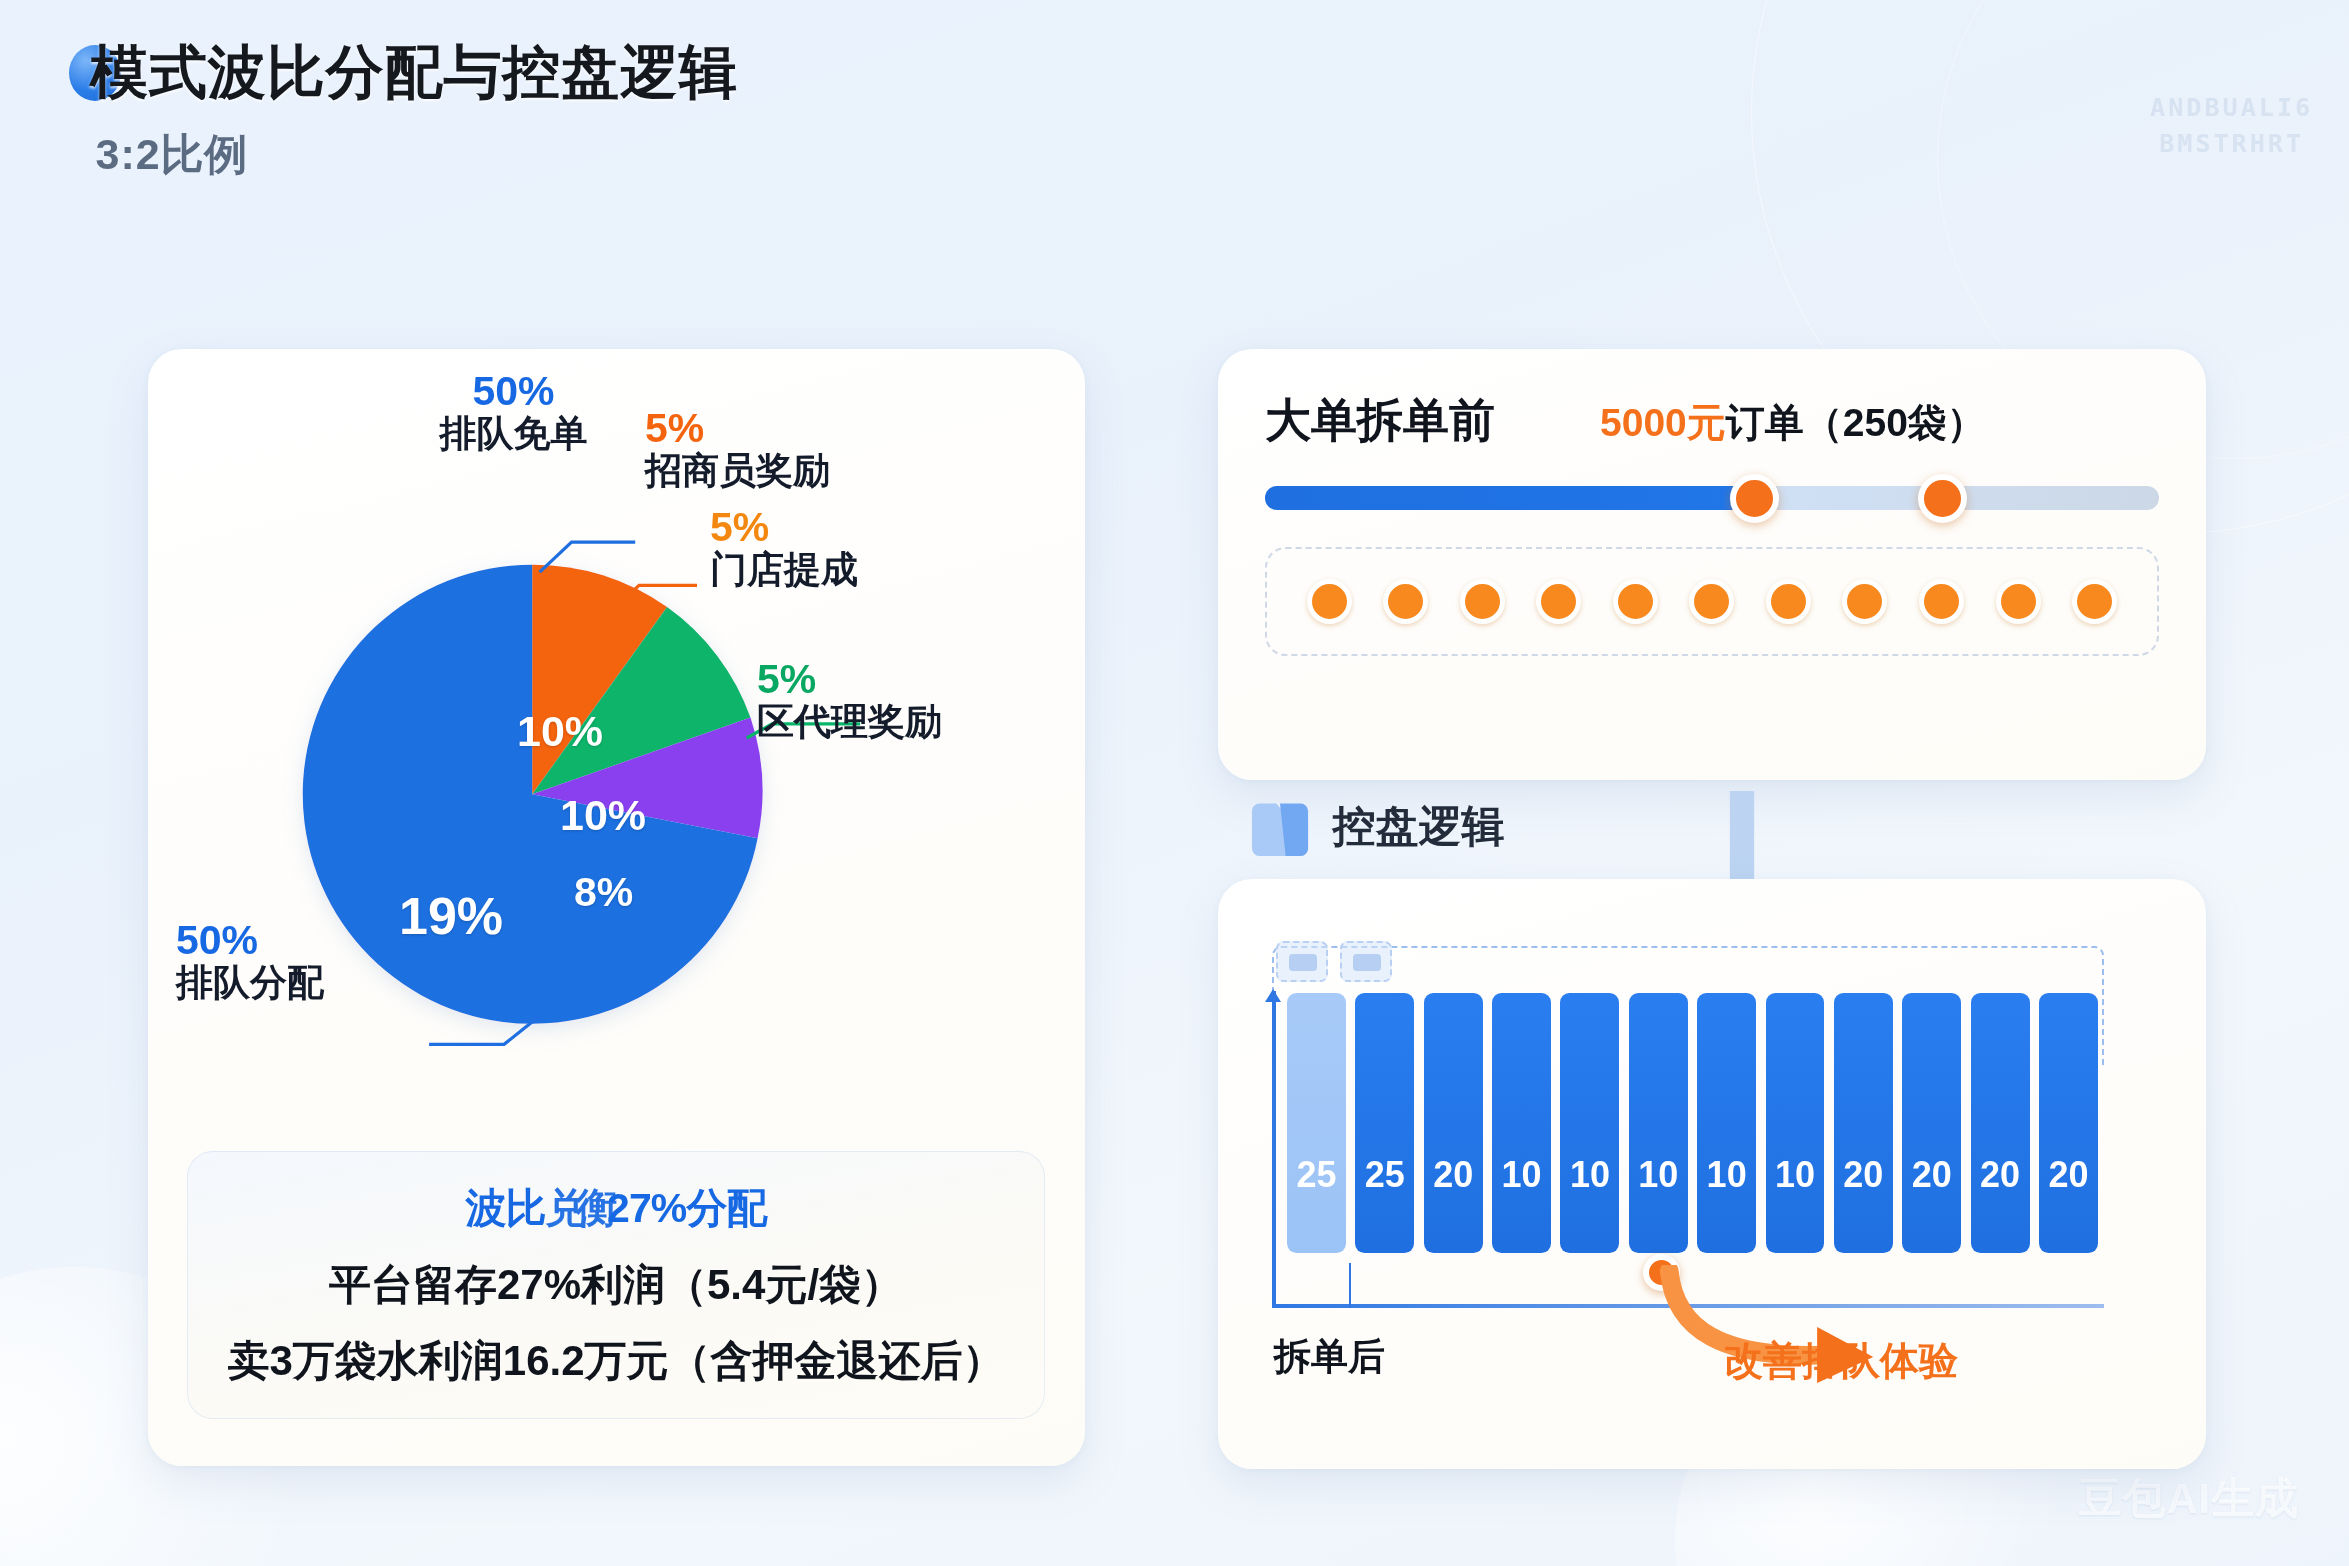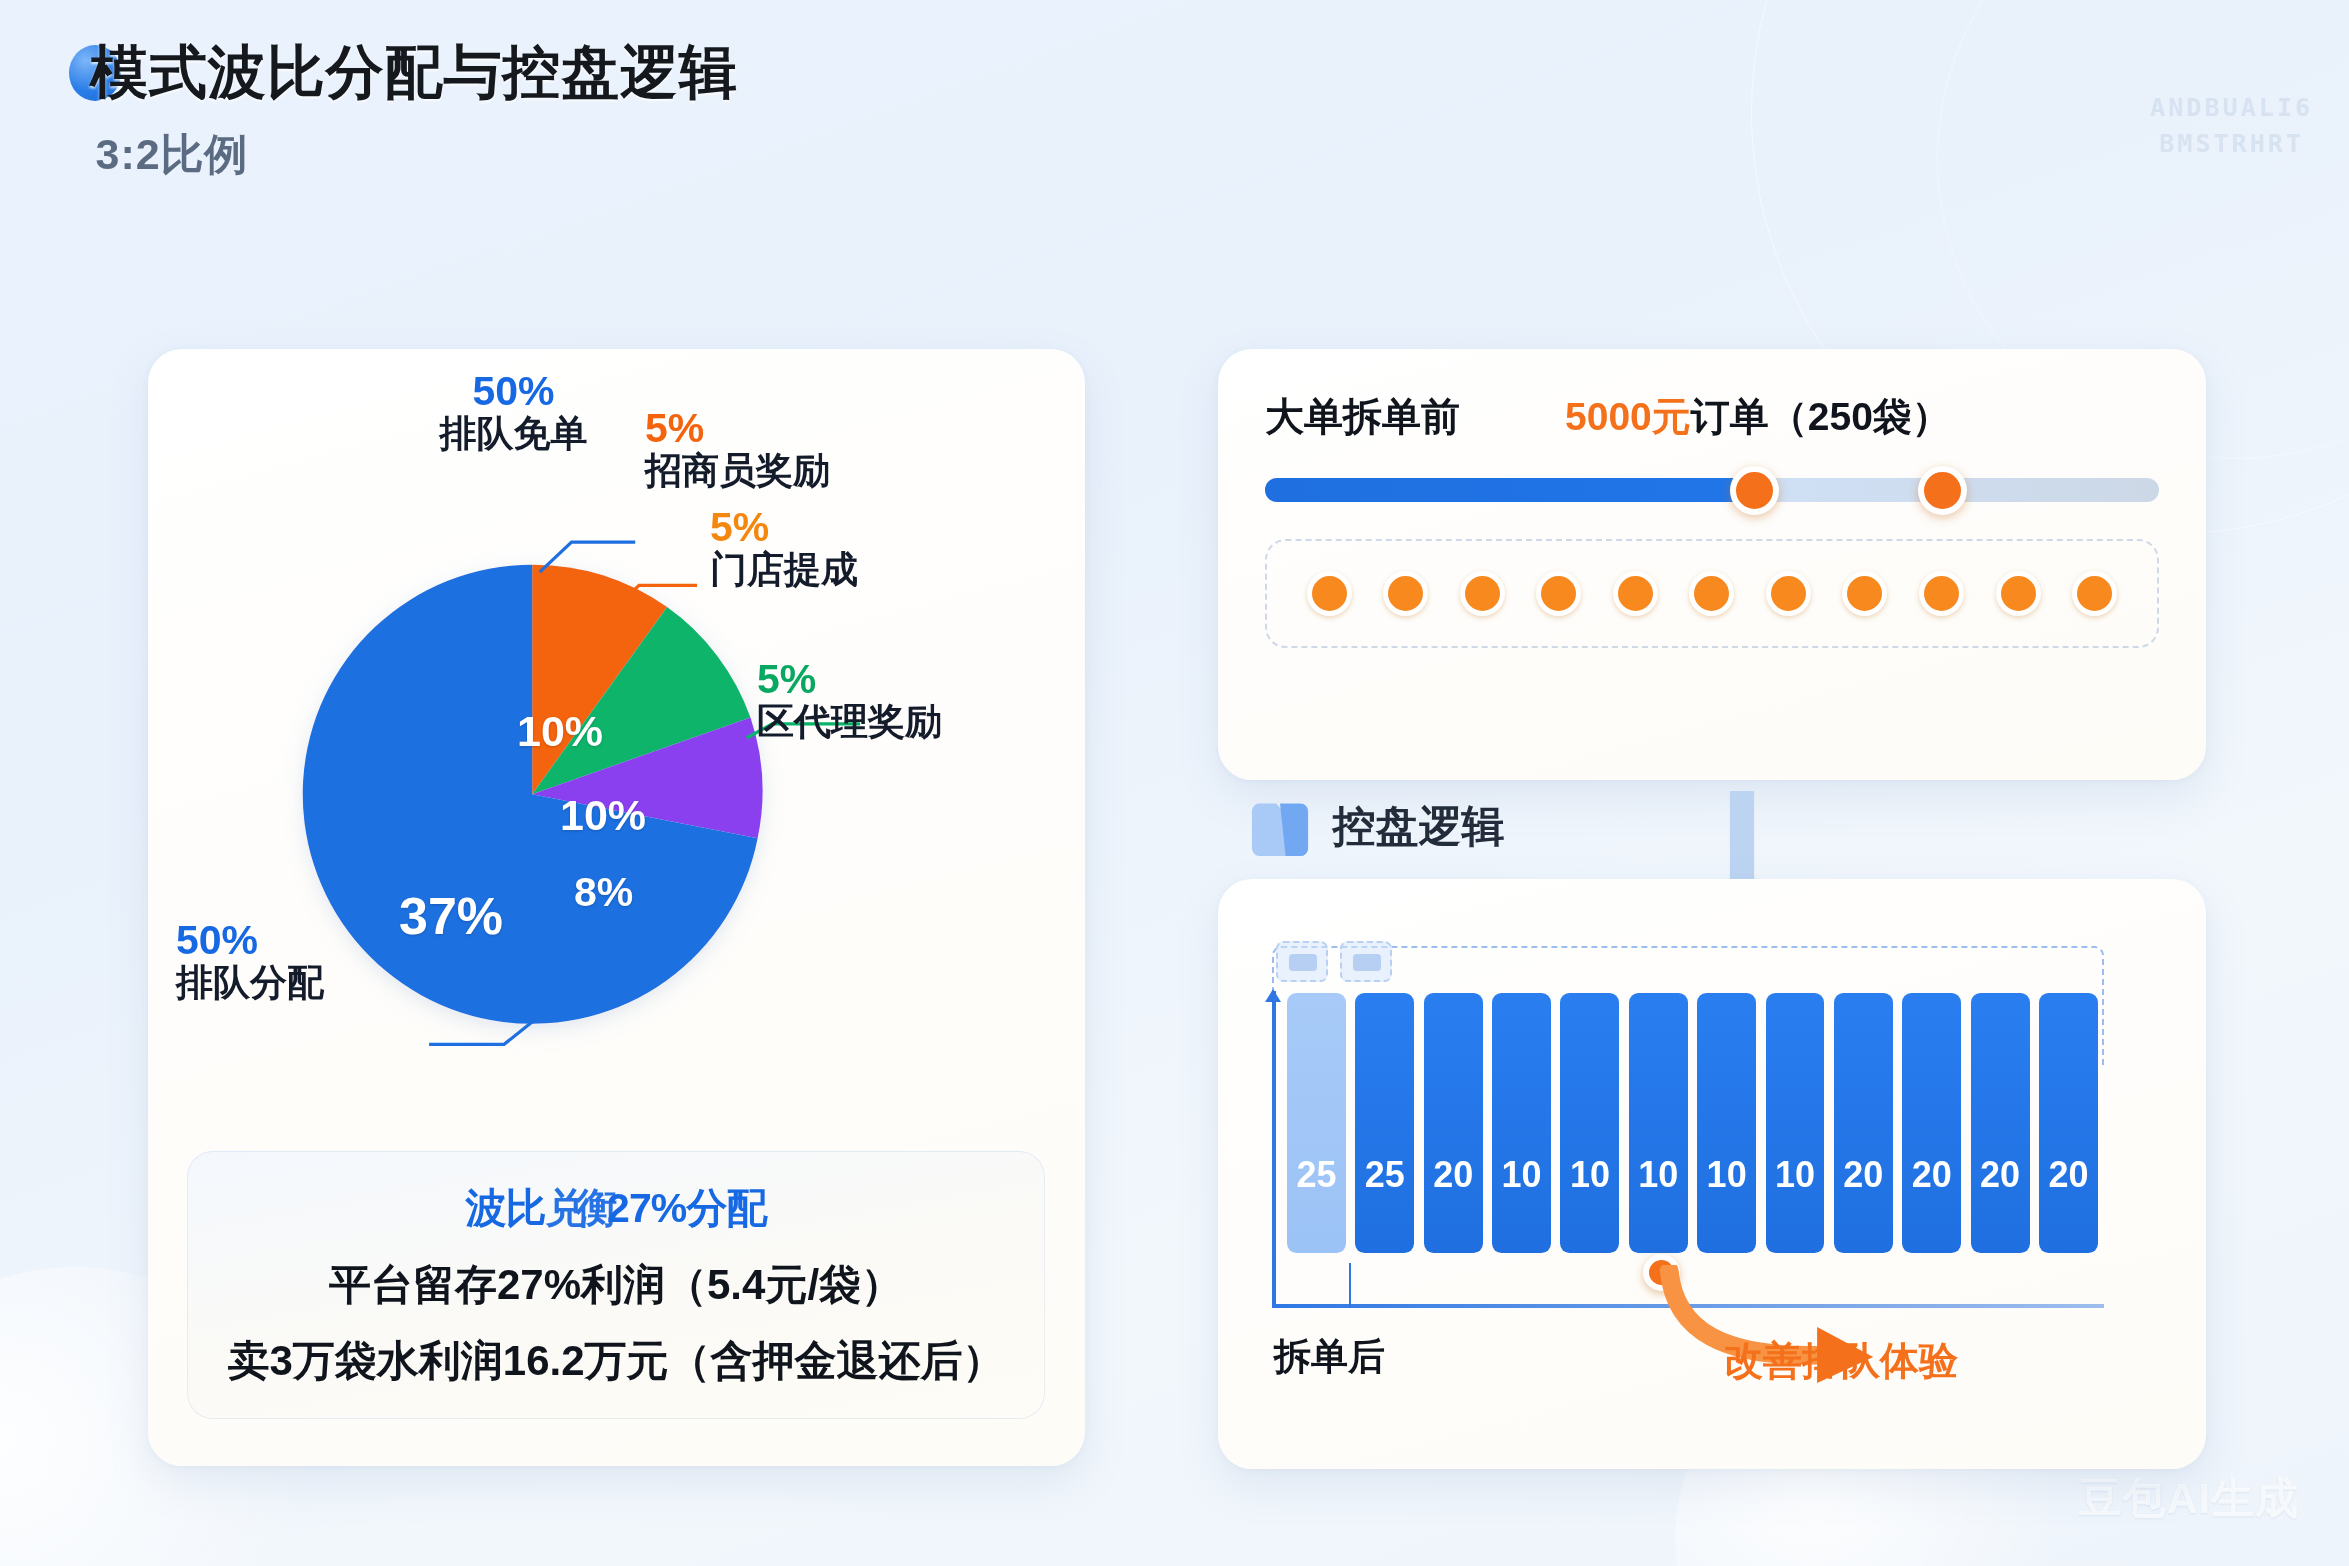--- a/index.html
+++ b/index.html
@@ -109,21 +109,21 @@
   .info-head {
     font-size: 41px; font-weight: 700; color: #1668e3;
     letter-spacing: -0.9px;
   }
   .info-head .garble { position: relative; letter-spacing: -10.3px; opacity: .92; }
   .info-line { font-size: 42px; font-weight: 700; color: #10141c; }
 
   
   .rt-inner { position: absolute; left: 47px; top: 41px; width: 894px; }
   .rt-head-row { display: flex; align-items: baseline; }
-  .rt-title { font-size: 39px; font-weight: 700; color: #10141c; }
+  .rt-title { font-size: 46px; font-weight: 700; color: #10141c; }
   .rt-order { margin-left: 105px; font-size: 39px; font-weight: 700; color: #10141c; }
   .rt-order .amt { color: #f4701b; }
 
   .slider { position: relative; margin-top: 34px; height: 24px; }
   .slider-track {
     position: absolute; left: 0; top: 0; width: 100%; height: 24px;
     border-radius: 12px;
     background: linear-gradient(90deg,#cfe0f5 0%, #cfdff4 60%, #ccd8e6 100%);
   }
   .slider-fill {
@@ -284,21 +284,21 @@
         <path d="M418 238 L452 206 L520 206" stroke="#1f6fe0"></path>
         <path d="M485 290 L524 252 L586 252" stroke="#f4640f"></path>
         <path d="M639 415 L666 400 L760 400" stroke="#07b46a"></path>
         <path d="M420 710 L380 742 L300 742" stroke="#1f6fe0"></path>
       </g>
     </svg>
 
     <div class="slice-val v-orange">10%</div>
     <div class="slice-val v-green">10%</div>
     <div class="slice-val v-purple">8%</div>
-    <div class="slice-val v-blue">37%</div>
+    <div class="slice-val v-blue">19%</div>
 
     <div class="pie-label center-top">
       <div class="pct" style="color:#1668e3">50%</div>
       <div class="name">排队免单</div>
     </div>
     <div class="pie-label r1">
       <div class="pct" style="color:#f4640f">5%</div>
       <div class="name">招商员奖励</div>
     </div>
     <div class="pie-label r2">

